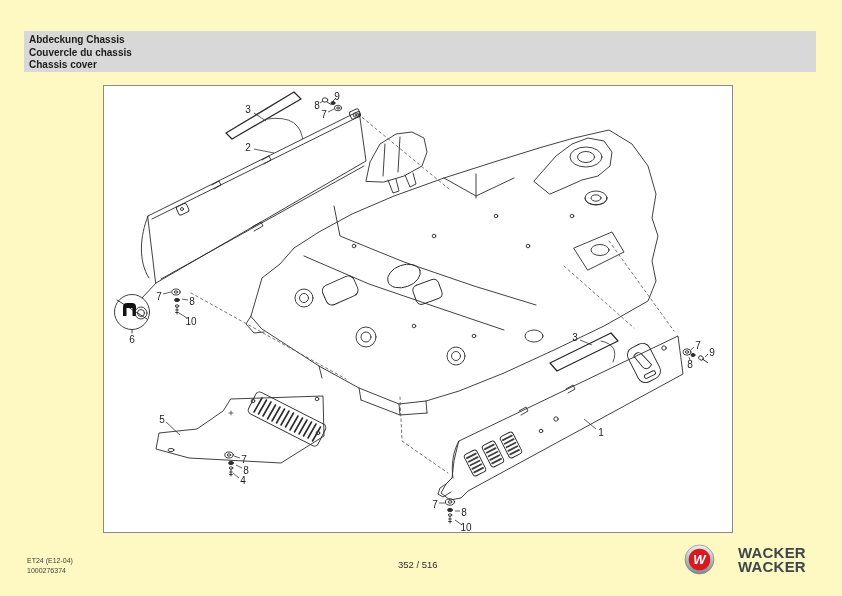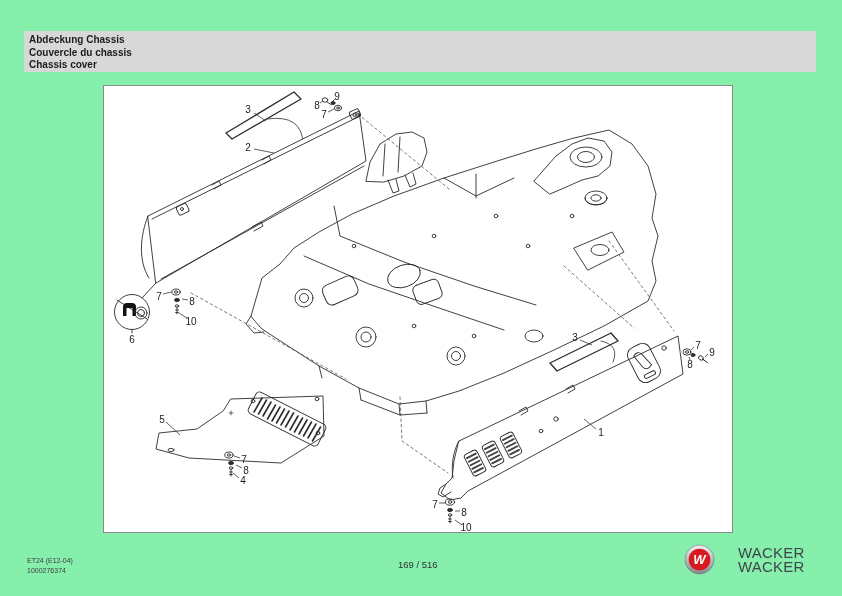--- a/index.html
+++ b/index.html
@@ -1,26 +1,26 @@
 <!DOCTYPE html>
 <html><head>
 <meta charset="utf-8">
 <style>
   html,body{margin:0;padding:0;background:#fff;}
-  .page{position:relative;width:842px;height:596px;background:#86efac;overflow:hidden;
+  .page{position:relative;width:842px;height:596px;background:#fef9c3;overflow:hidden;
         font-family:"Liberation Sans",sans-serif;color:#1a1a1a;}
   .header-band{position:absolute;left:24px;top:31px;width:792px;height:41px;
         background:#d8d8d8;padding:3px 0 0 5px;box-sizing:border-box;}
   .header-band div{font-size:10px;line-height:12.5px;font-weight:bold;color:#1c1c1c;}
   .diagram-frame{position:absolute;left:103px;top:85px;width:628px;height:446px;
         border:1px solid #8a8a8a;background:#fff;}
   .footer-left{position:absolute;left:27px;top:556px;font-size:7px;line-height:10px;color:#3d3d3d;}
   .page-number{position:absolute;left:398px;top:559px;font-size:9.5px;color:#2e2e2e;}
   .logo-wrap{position:absolute;left:684px;top:544px;display:flex;align-items:center;}
-  .brand-text{margin-left:23px;font-size:15px;line-height:13.5px;font-weight:400;
+  .brand-text{margin-left:23px;font-size:15px;line-height:13.5px;font-weight:700;
         letter-spacing:0.2px;color:#3e464b;transform:scaleY(0.97);}
   svg text{font-family:"Liberation Sans",sans-serif;}
   #callout-layer text{font-size:10px;fill:#1c1c1c;text-anchor:middle;}
   #callout-layer line{stroke:#2b2b2b;stroke-width:0.75;}
 </style>
 </head>
 <body>
 
 <div class="page">
 
@@ -275,21 +275,21 @@
           <text x="362" y="444.5">10</text>
         </g>
     </svg>
   </div>
 
   <div class="footer-left">
     <div>ET24 (E12-04)</div>
     <div>1000276374</div>
   </div>
 
-  <div class="page-number">169 / 516</div>
+  <div class="page-number">352 / 516</div>
 
   <div class="logo-wrap">
     <svg width="31" height="31" viewBox="0 0 31 31">
       <defs>
         <linearGradient id="ring" x1="0" y1="0" x2="0" y2="1">
           <stop offset="0" stop-color="#f0f1f1"></stop>
           <stop offset="1" stop-color="#83898c"></stop>
         </linearGradient>
       </defs>
       <circle cx="15.5" cy="15.5" r="14.5" fill="url(#ring)" stroke="#6e7477" stroke-width="0.6"></circle>

